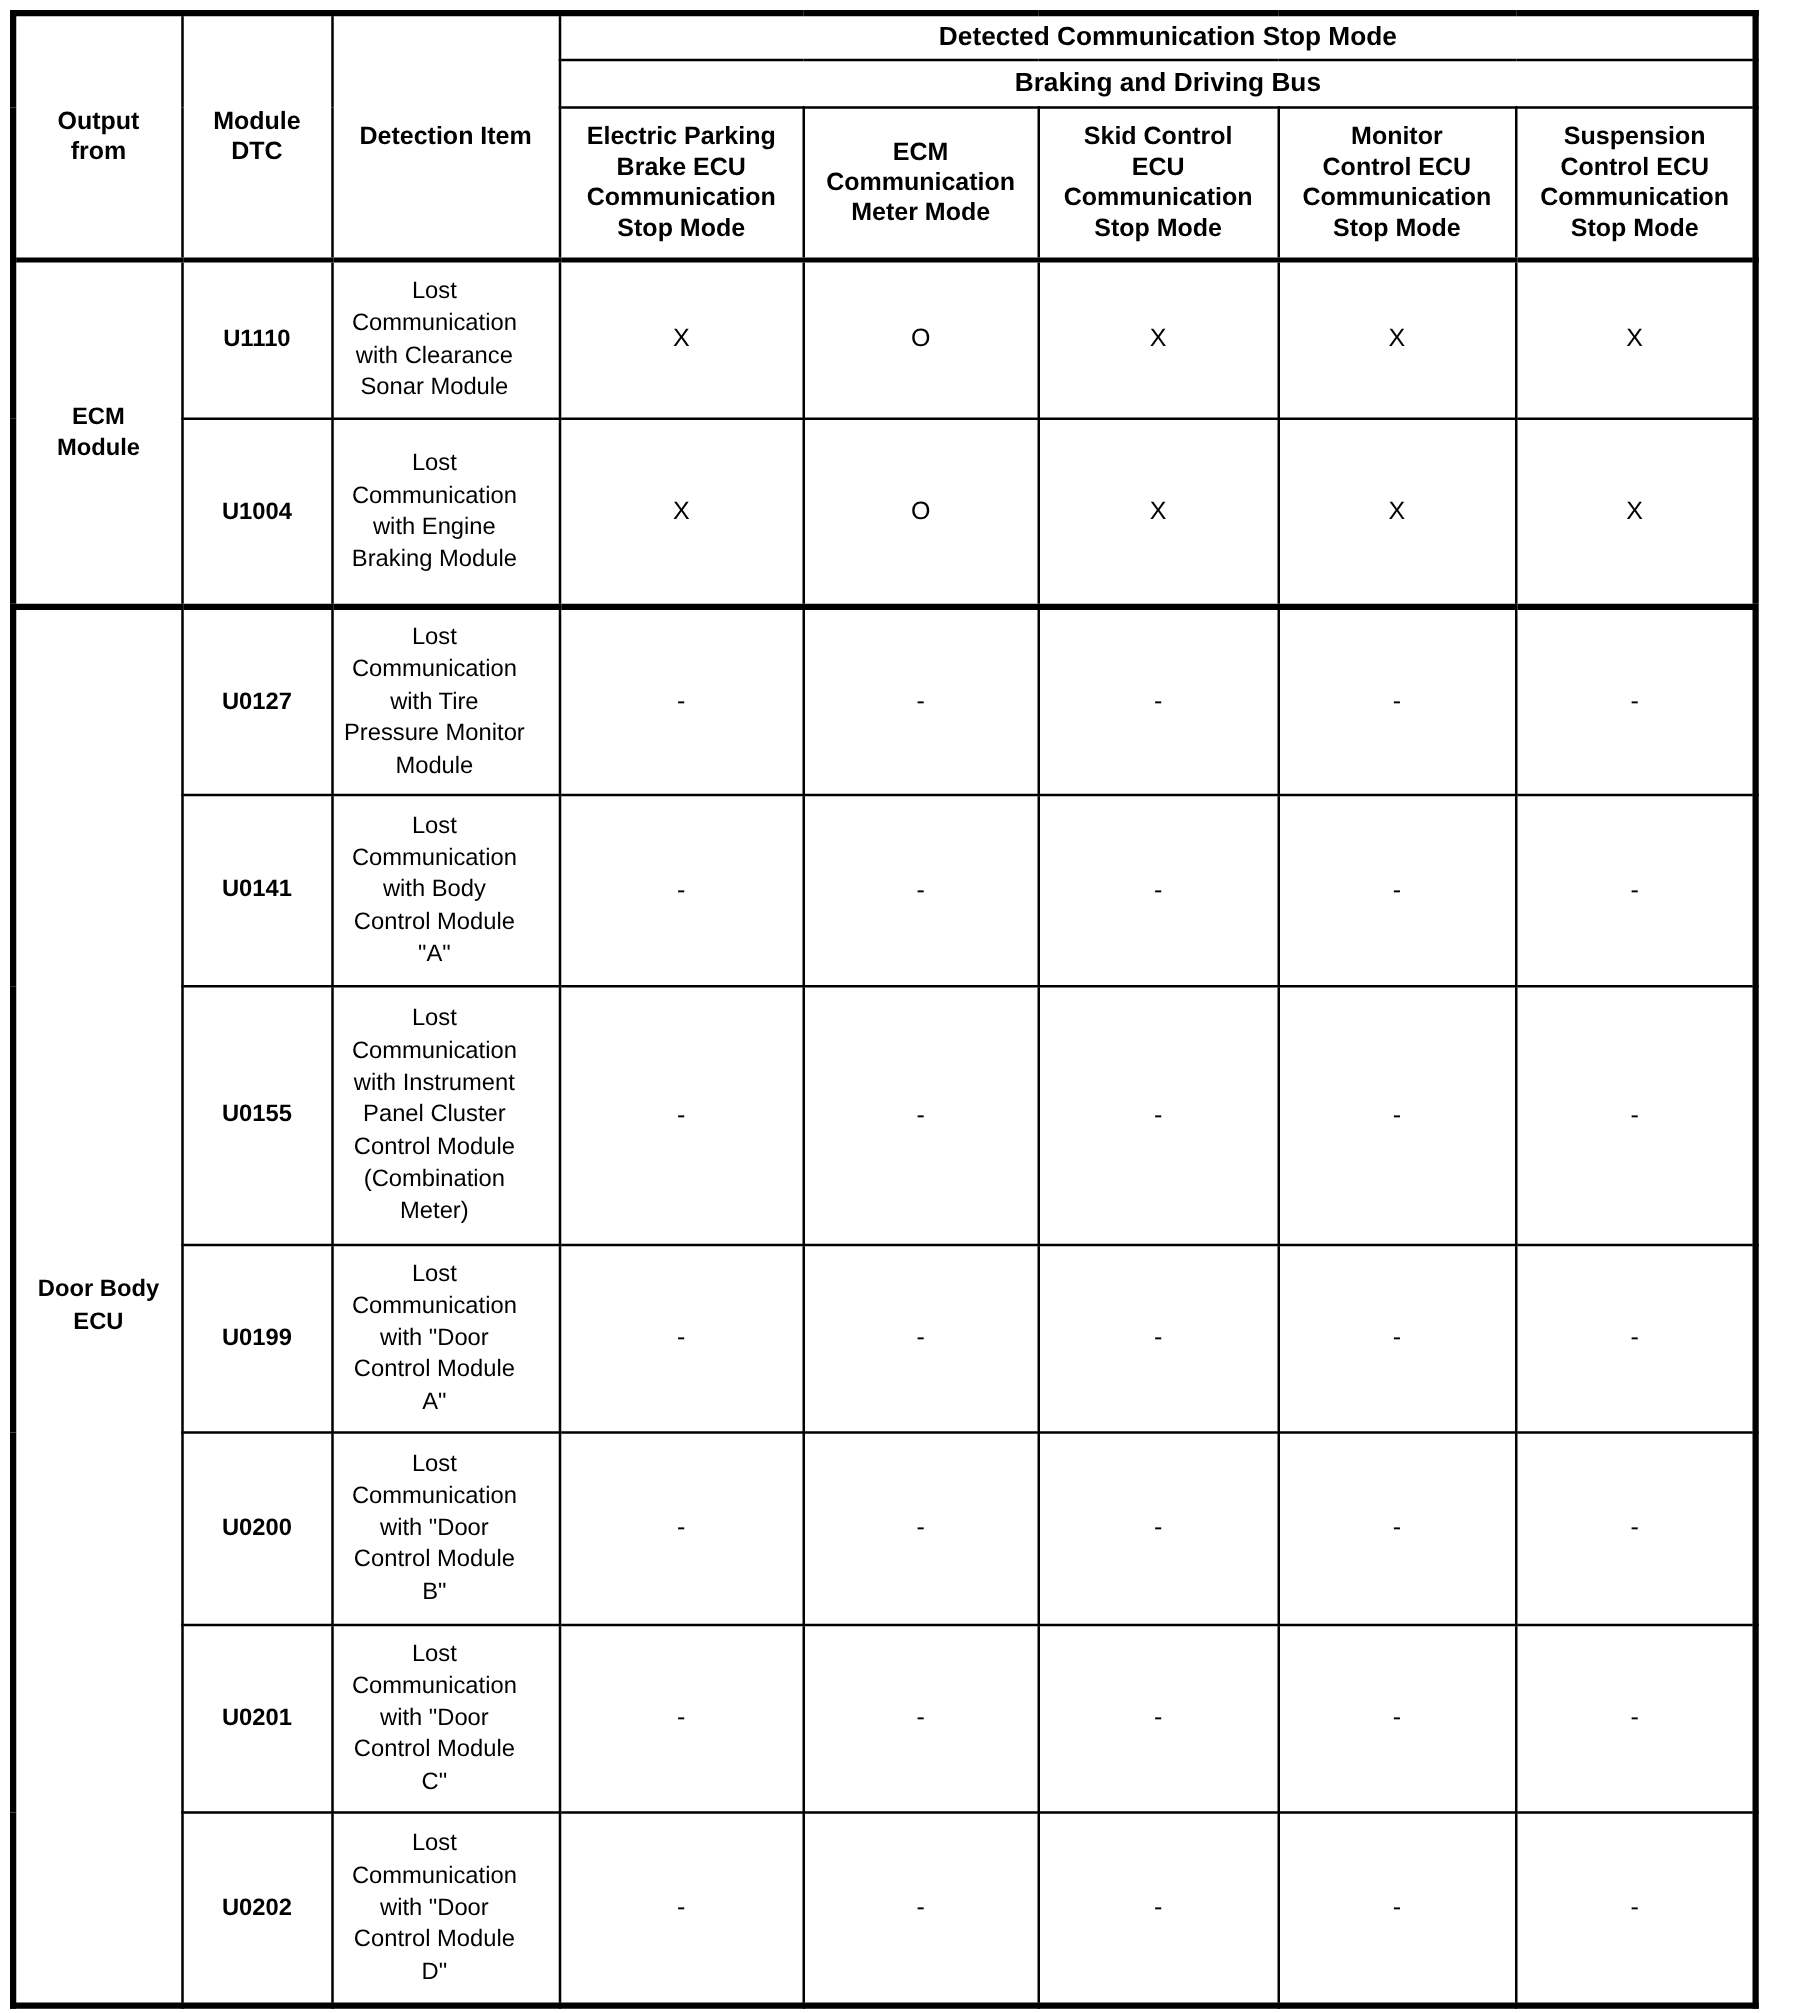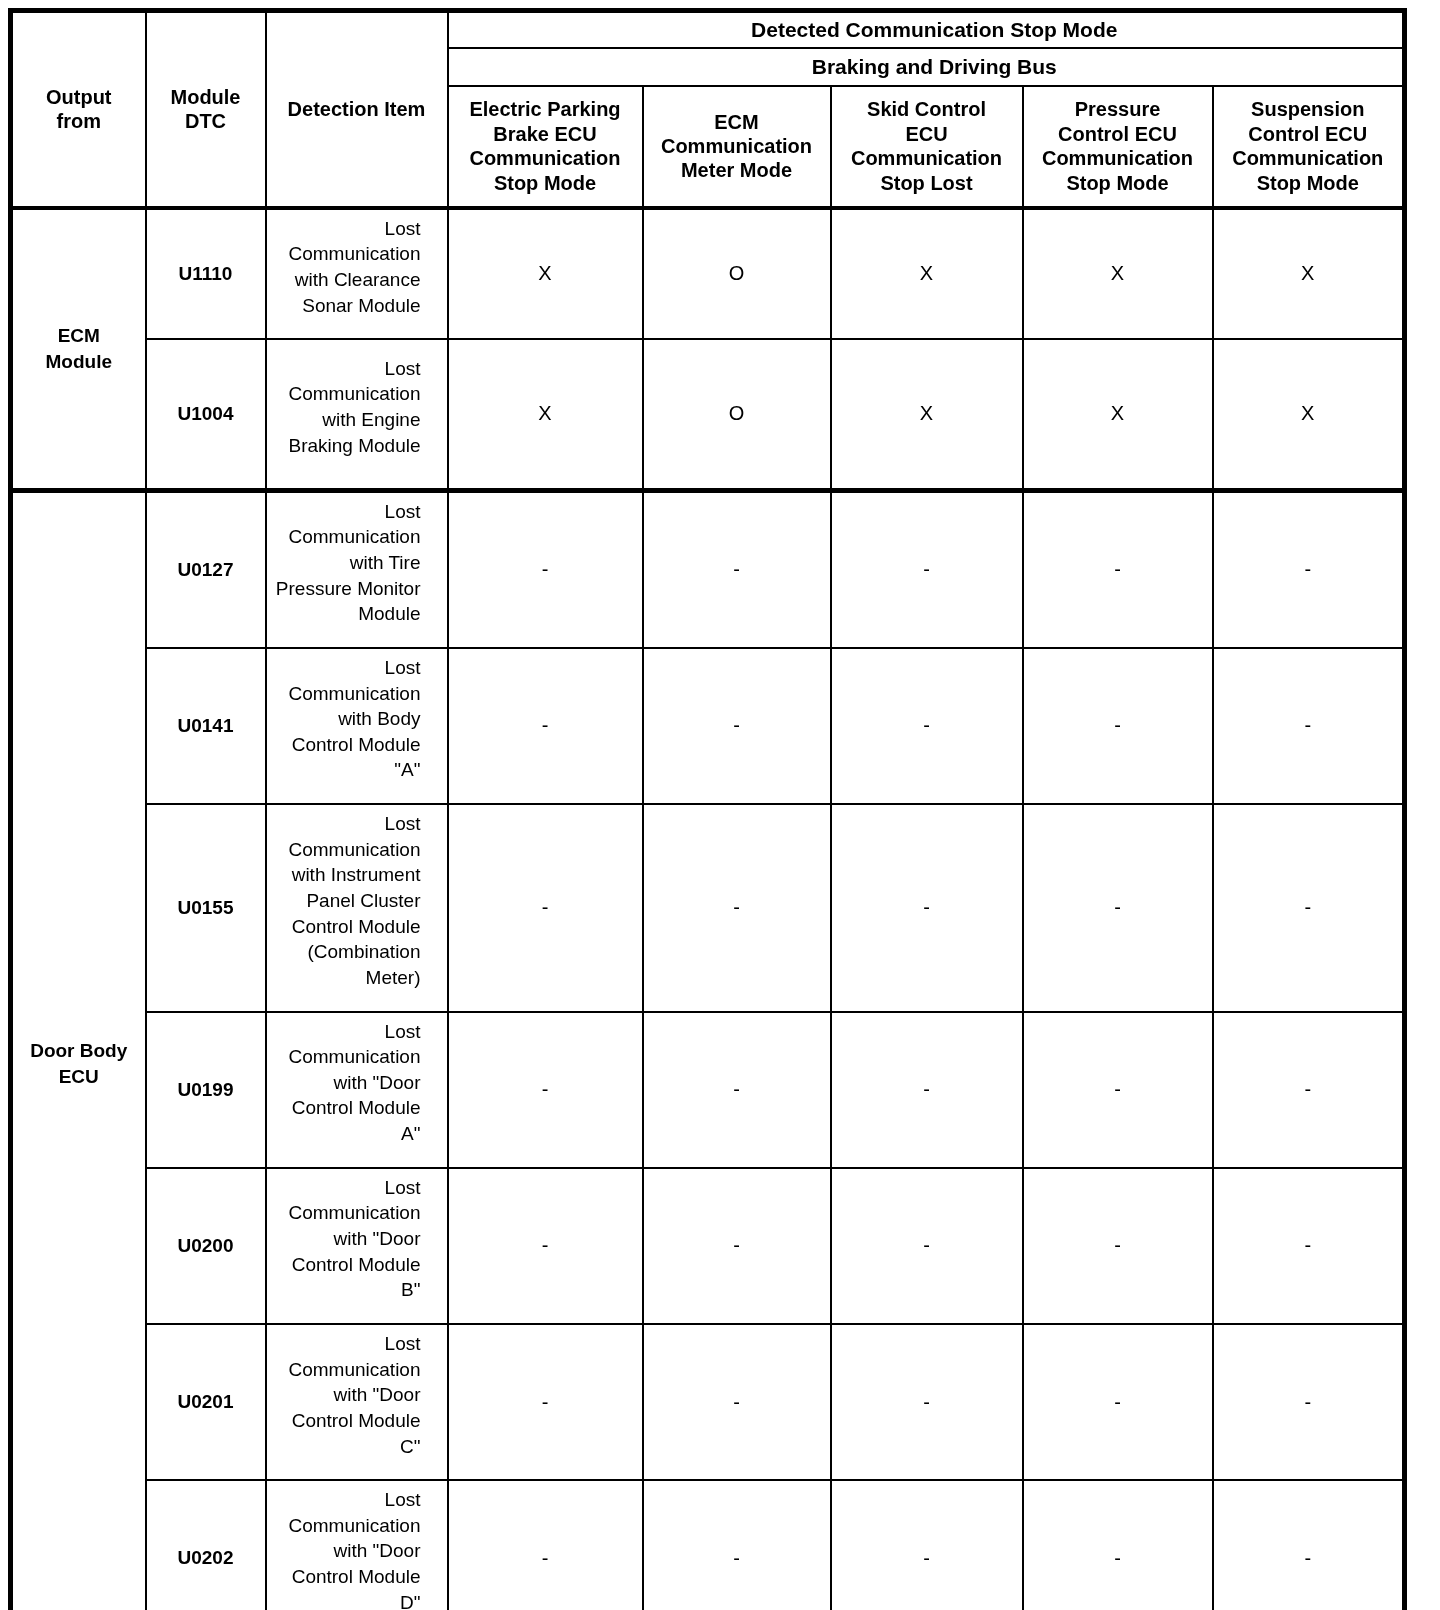--- a/index.html
+++ b/index.html
@@ -38,22 +38,22 @@
   td {
     font-size: 19px;
     line-height: 1.35;
     text-align: center;
   }
   .span-head { font-size: 21px; padding-left: 28px; }
   .col-head { white-space: pre-line; }
   .hb { border-bottom-width: 4px; }   
   .sb { border-bottom-width: 5px; }   
   .det-cell {
-    text-align: right;
-    padding: 6px 26px 20px 8px;
+    text-align: center;
+    padding: 6px 26px 6px 8px;
   }
   .group-cell, .dtc-cell { text-align: center; font-weight: bold; }
   .val-cell { font-size: 20px; }
 </style>
 </head>
 <body>
 
 <table class="dtc-table">
   <colgroup>
     <col style="width:135px">
@@ -79,22 +79,22 @@
       <th class="hb col-head">Electric Parking
 Brake ECU
 Communication
 Stop Mode</th>
       <th class="hb col-head">ECM
 Communication
 Meter Mode</th>
       <th class="hb col-head">Skid Control
 ECU
 Communication
-Stop Lost</th>
-      <th class="hb col-head">Pressure
+Stop Mode</th>
+      <th class="hb col-head">Monitor
 Control ECU
 Communication
 Stop Mode</th>
       <th class="hb col-head">Suspension
 Control ECU
 Communication
 Stop Mode</th>
     </tr>
   </thead>
   <tbody>

